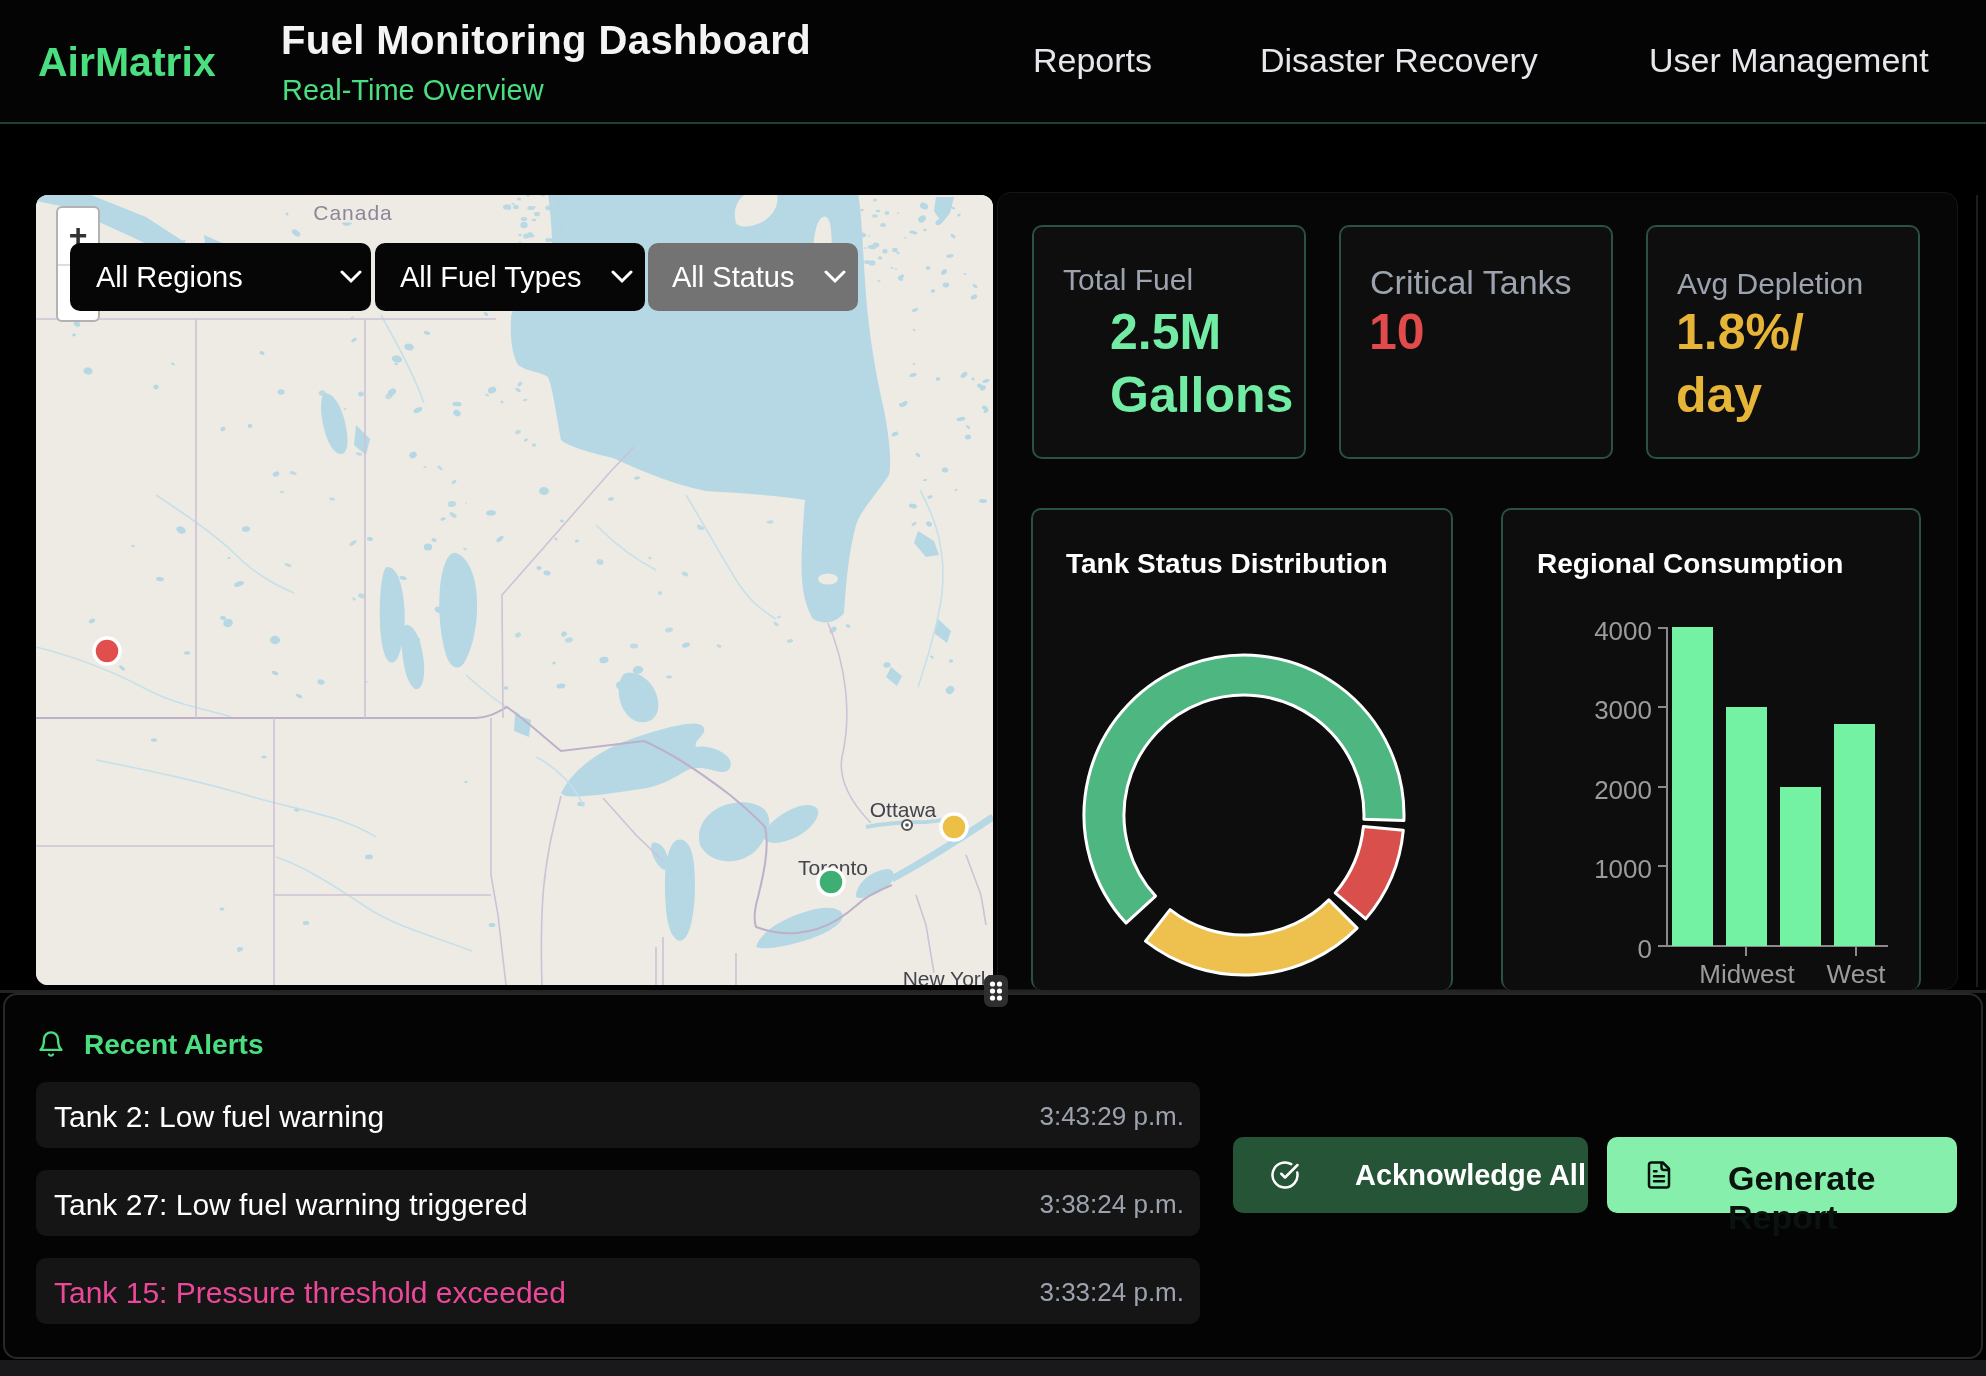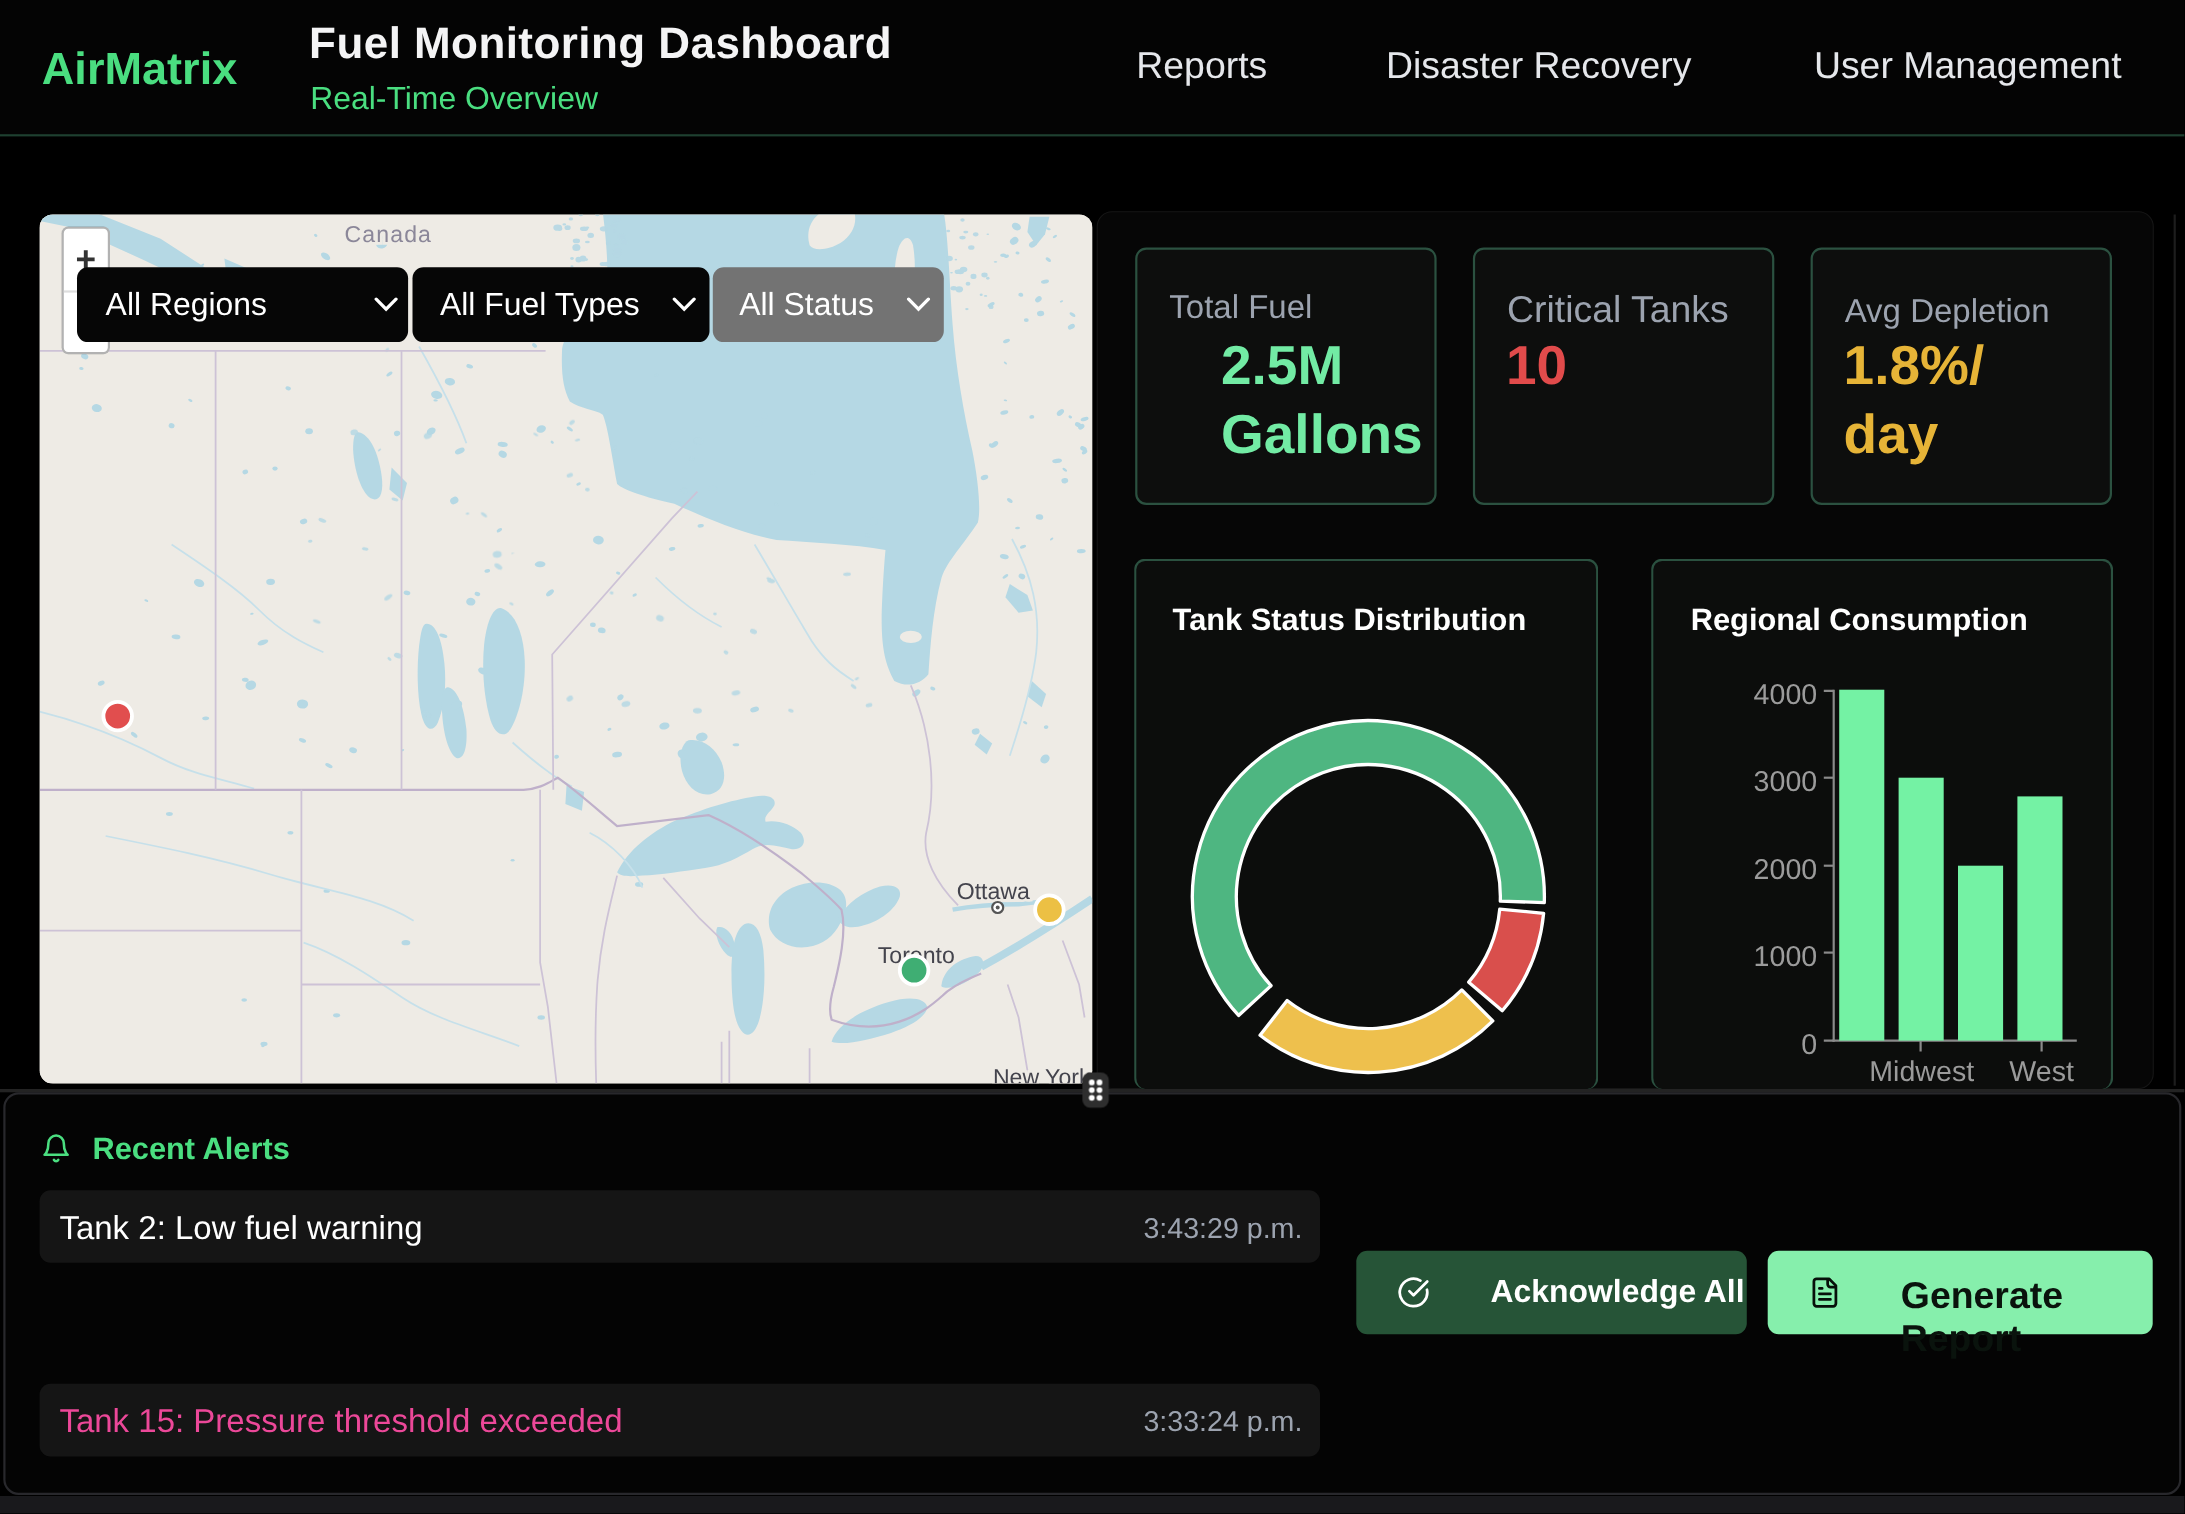--- a/index.html
+++ b/index.html
@@ -474,20 +474,24 @@
   <svg class="abs" style="left:37px;top:1029px;" width="28" height="30" viewBox="0 0 24 24">
     <path d="M6 8a6 6 0 0 1 12 0c0 7 3 9 3 9H3s3-2 3-9" fill="none" stroke="#4ade80" stroke-width="2" stroke-linecap="round" stroke-linejoin="round"></path>
     <path d="M10.3 21a1.94 1.94 0 0 0 3.4 0" fill="none" stroke="#4ade80" stroke-width="2" stroke-linecap="round"></path>
   </svg>
   <div class="abs" style="left:84px;top:1029px;font-size:28px;font-weight:bold;color:#4ade80;">Recent Alerts</div>
 
   <div class="abs" style="left:36px;top:1082px;width:1164px;height:66px;background:#151515;border-radius:10px;">
     <span class="abs" style="left:18px;top:18px;font-size:30px;color:#fff;font-weight:500;">Tank 2: Low fuel warning</span>
     <span class="abs" style="right:16px;top:19px;font-size:26px;color:#9ca3af;">3:43:29 p.m.</span>
   </div>
+  <div class="abs" style="left:36px;top:1170px;width:1164px;height:66px;background:#151515;border-radius:10px;">
+    <span class="abs" style="left:18px;top:18px;font-size:30px;color:#fff;font-weight:500;">Tank 27: Low fuel warning triggered</span>
+    <span class="abs" style="right:16px;top:19px;font-size:26px;color:#9ca3af;">3:38:24 p.m.</span>
+  </div>
   <div class="abs" style="left:36px;top:1258px;width:1164px;height:66px;background:#151515;border-radius:10px;">
     <span class="abs" style="left:18px;top:18px;font-size:30px;color:#ec4899;font-weight:500;">Tank 15: Pressure threshold exceeded</span>
     <span class="abs" style="right:16px;top:19px;font-size:26px;color:#9ca3af;">3:33:24 p.m.</span>
   </div>
 
   <div class="abs" style="left:1233px;top:1137px;width:355px;height:76px;background:#265437;border-radius:10px;">
     <svg class="abs" style="left:37px;top:23px;" width="30" height="30" viewBox="0 0 24 24">
       <path d="M21.801 10A10 10 0 1 1 17 3.335" fill="none" stroke="#fff" stroke-width="2" stroke-linecap="round"></path>
       <path d="m9 11 3 3L22 4" fill="none" stroke="#fff" stroke-width="2" stroke-linecap="round" stroke-linejoin="round"></path>
     </svg>

